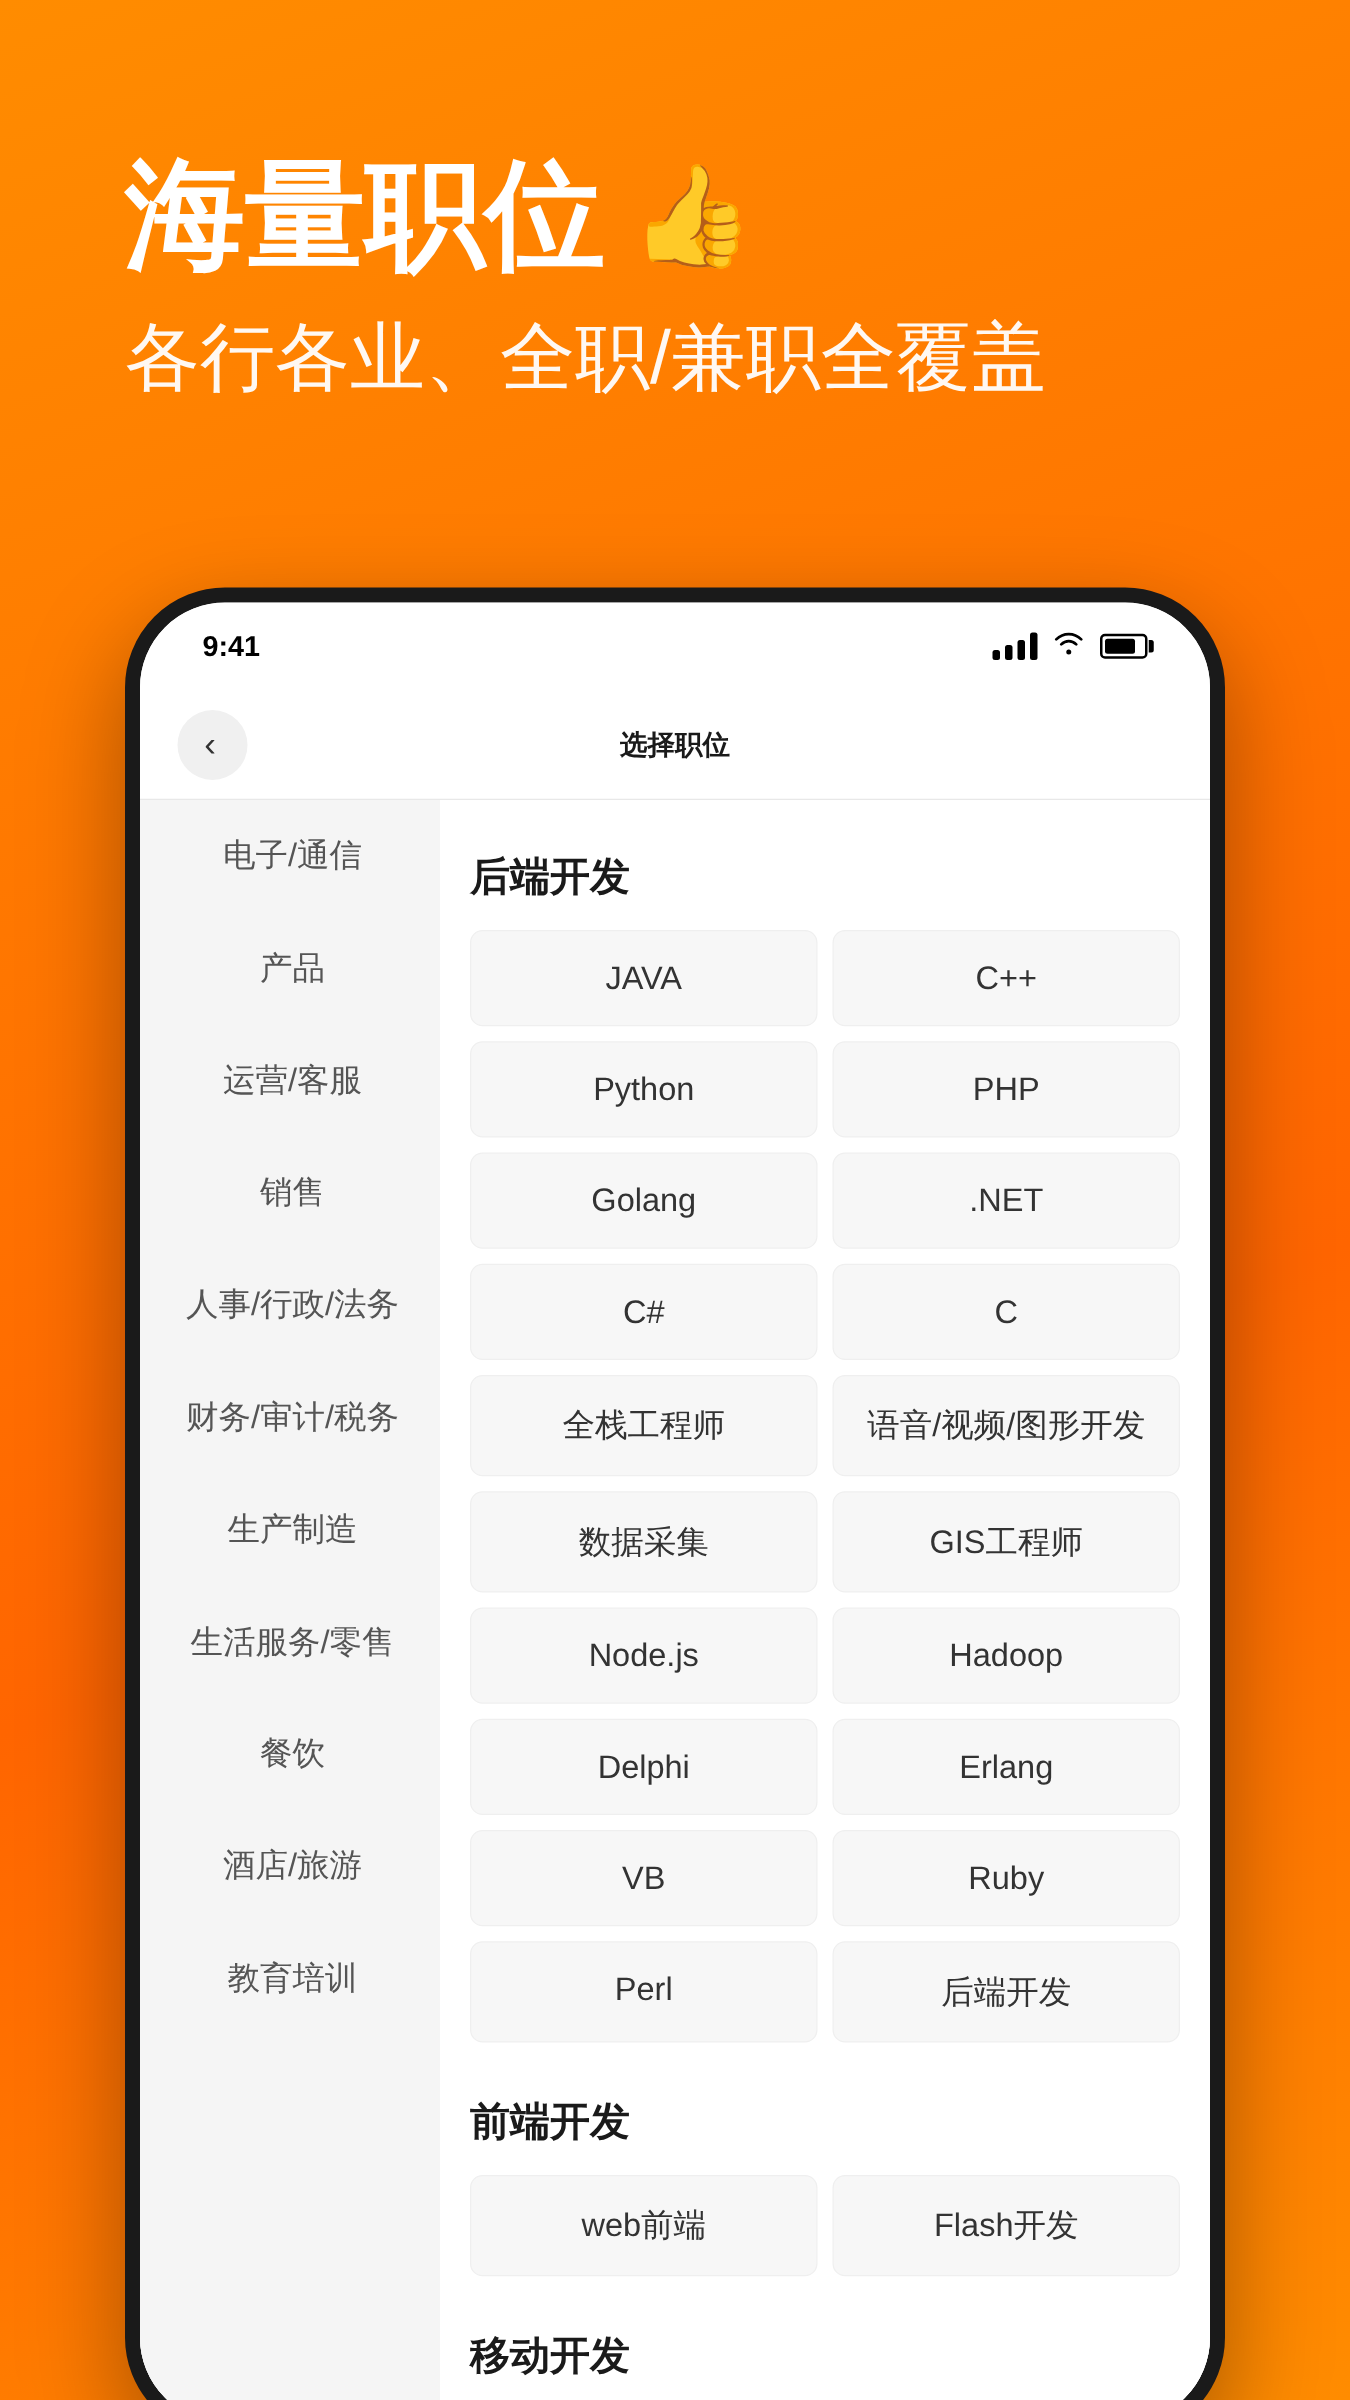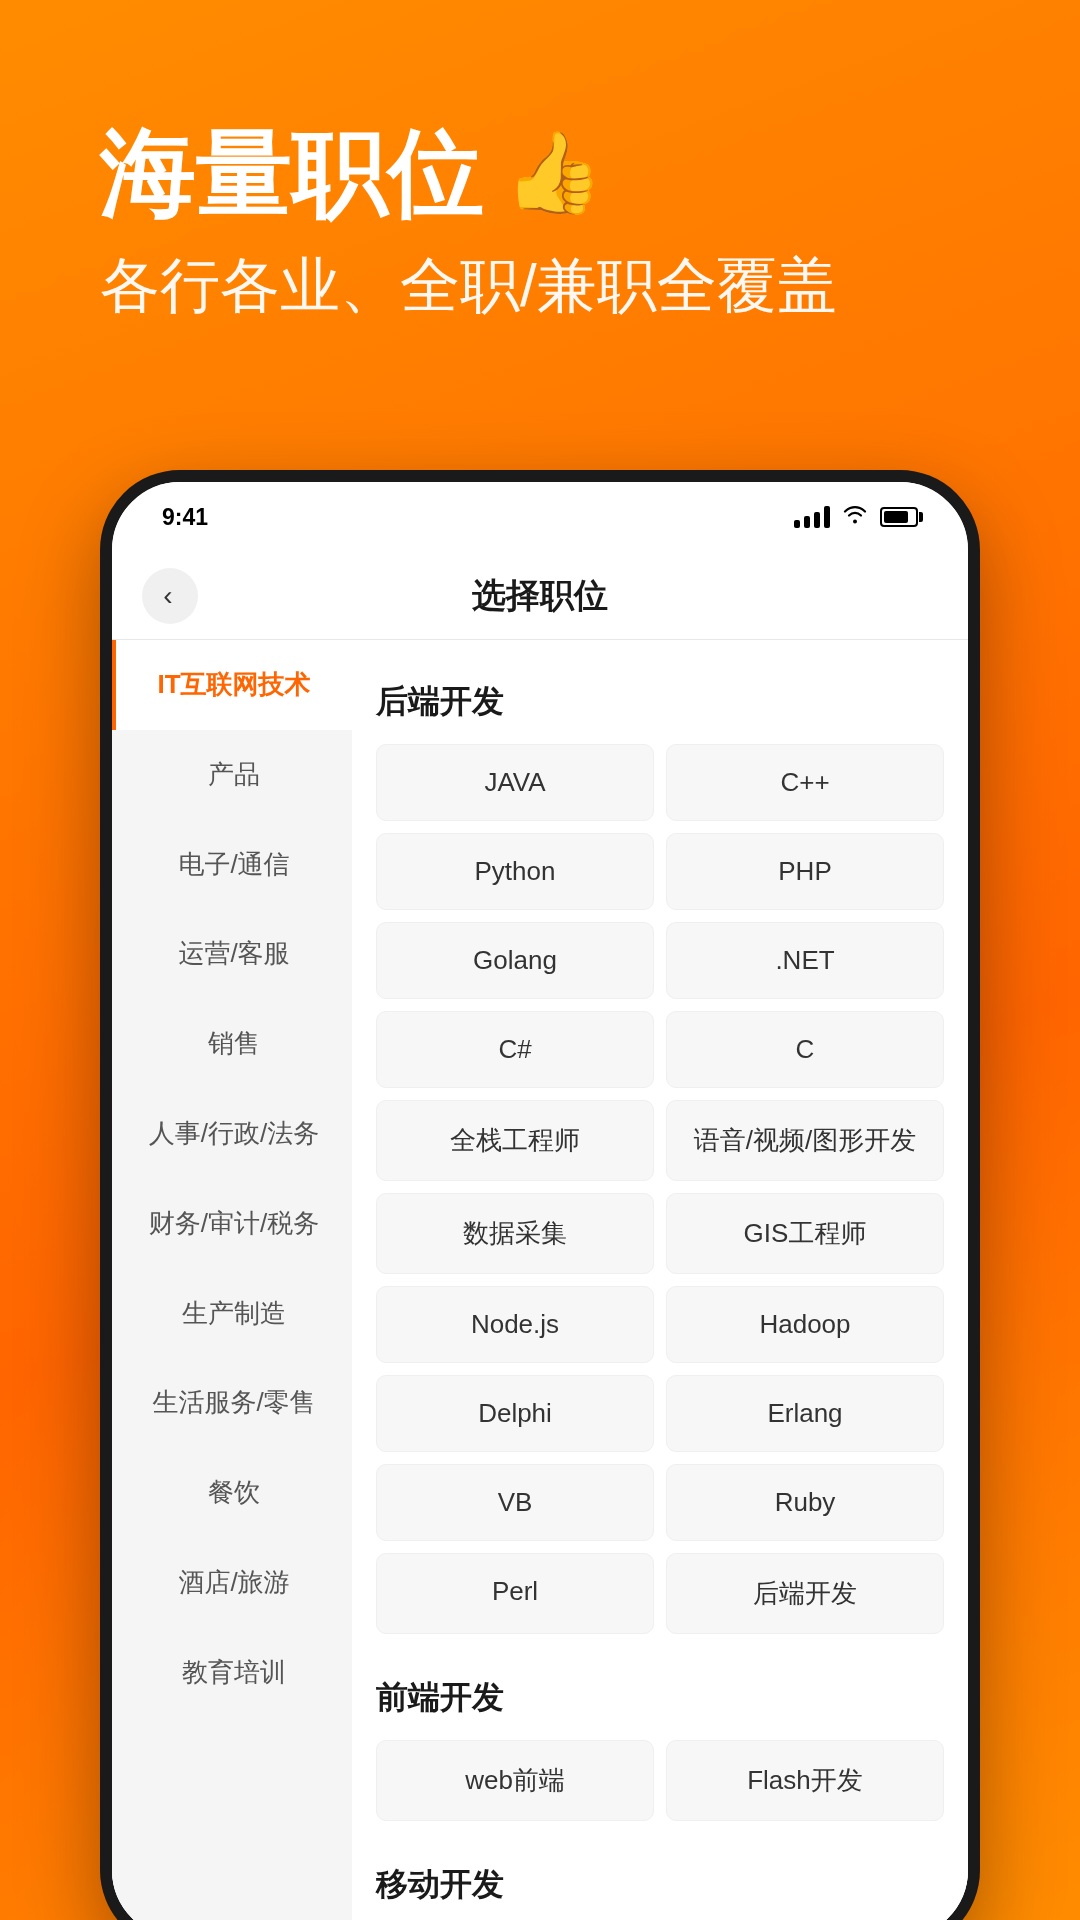--- a/index.html
+++ b/index.html
@@ -140,21 +140,21 @@
       align-items: center;
       justify-content: center;
       cursor: pointer;
     }
     .back-btn span {
       font-size: 28px;
       color: #333;
       margin-left: -4px;
     }
     .nav-title {
-      font-size: 34px;
+      font-size: 22px;
       font-weight: 600;
       color: #1a1a1a;
     }
 
     
     .content {
       display: flex;
       height: calc(100% - 70px - 88px);
       background: #f5f5f5;
       overflow: hidden;
@@ -261,23 +261,22 @@
   <div class="nav-bar">
     <div class="back-btn">
       <span>‹</span>
     </div>
     <span class="nav-title">选择职位</span>
   </div>
 
   <div class="content">
 
     <div class="sidebar">
-    <div class="sidebar-item active">IT互联网技术</div>
+        <div class="sidebar-item">电子/通信</div>
         <div class="sidebar-item">产品</div>
-        <div class="sidebar-item">电子/通信</div>
         <div class="sidebar-item">运营/客服</div>
         <div class="sidebar-item">销售</div>
         <div class="sidebar-item">人事/行政/法务</div>
         <div class="sidebar-item">财务/审计/税务</div>
         <div class="sidebar-item">生产制造</div>
         <div class="sidebar-item">生活服务/零售</div>
         <div class="sidebar-item">餐饮</div>
         <div class="sidebar-item">酒店/旅游</div>
         <div class="sidebar-item">教育培训</div>
       </div>

